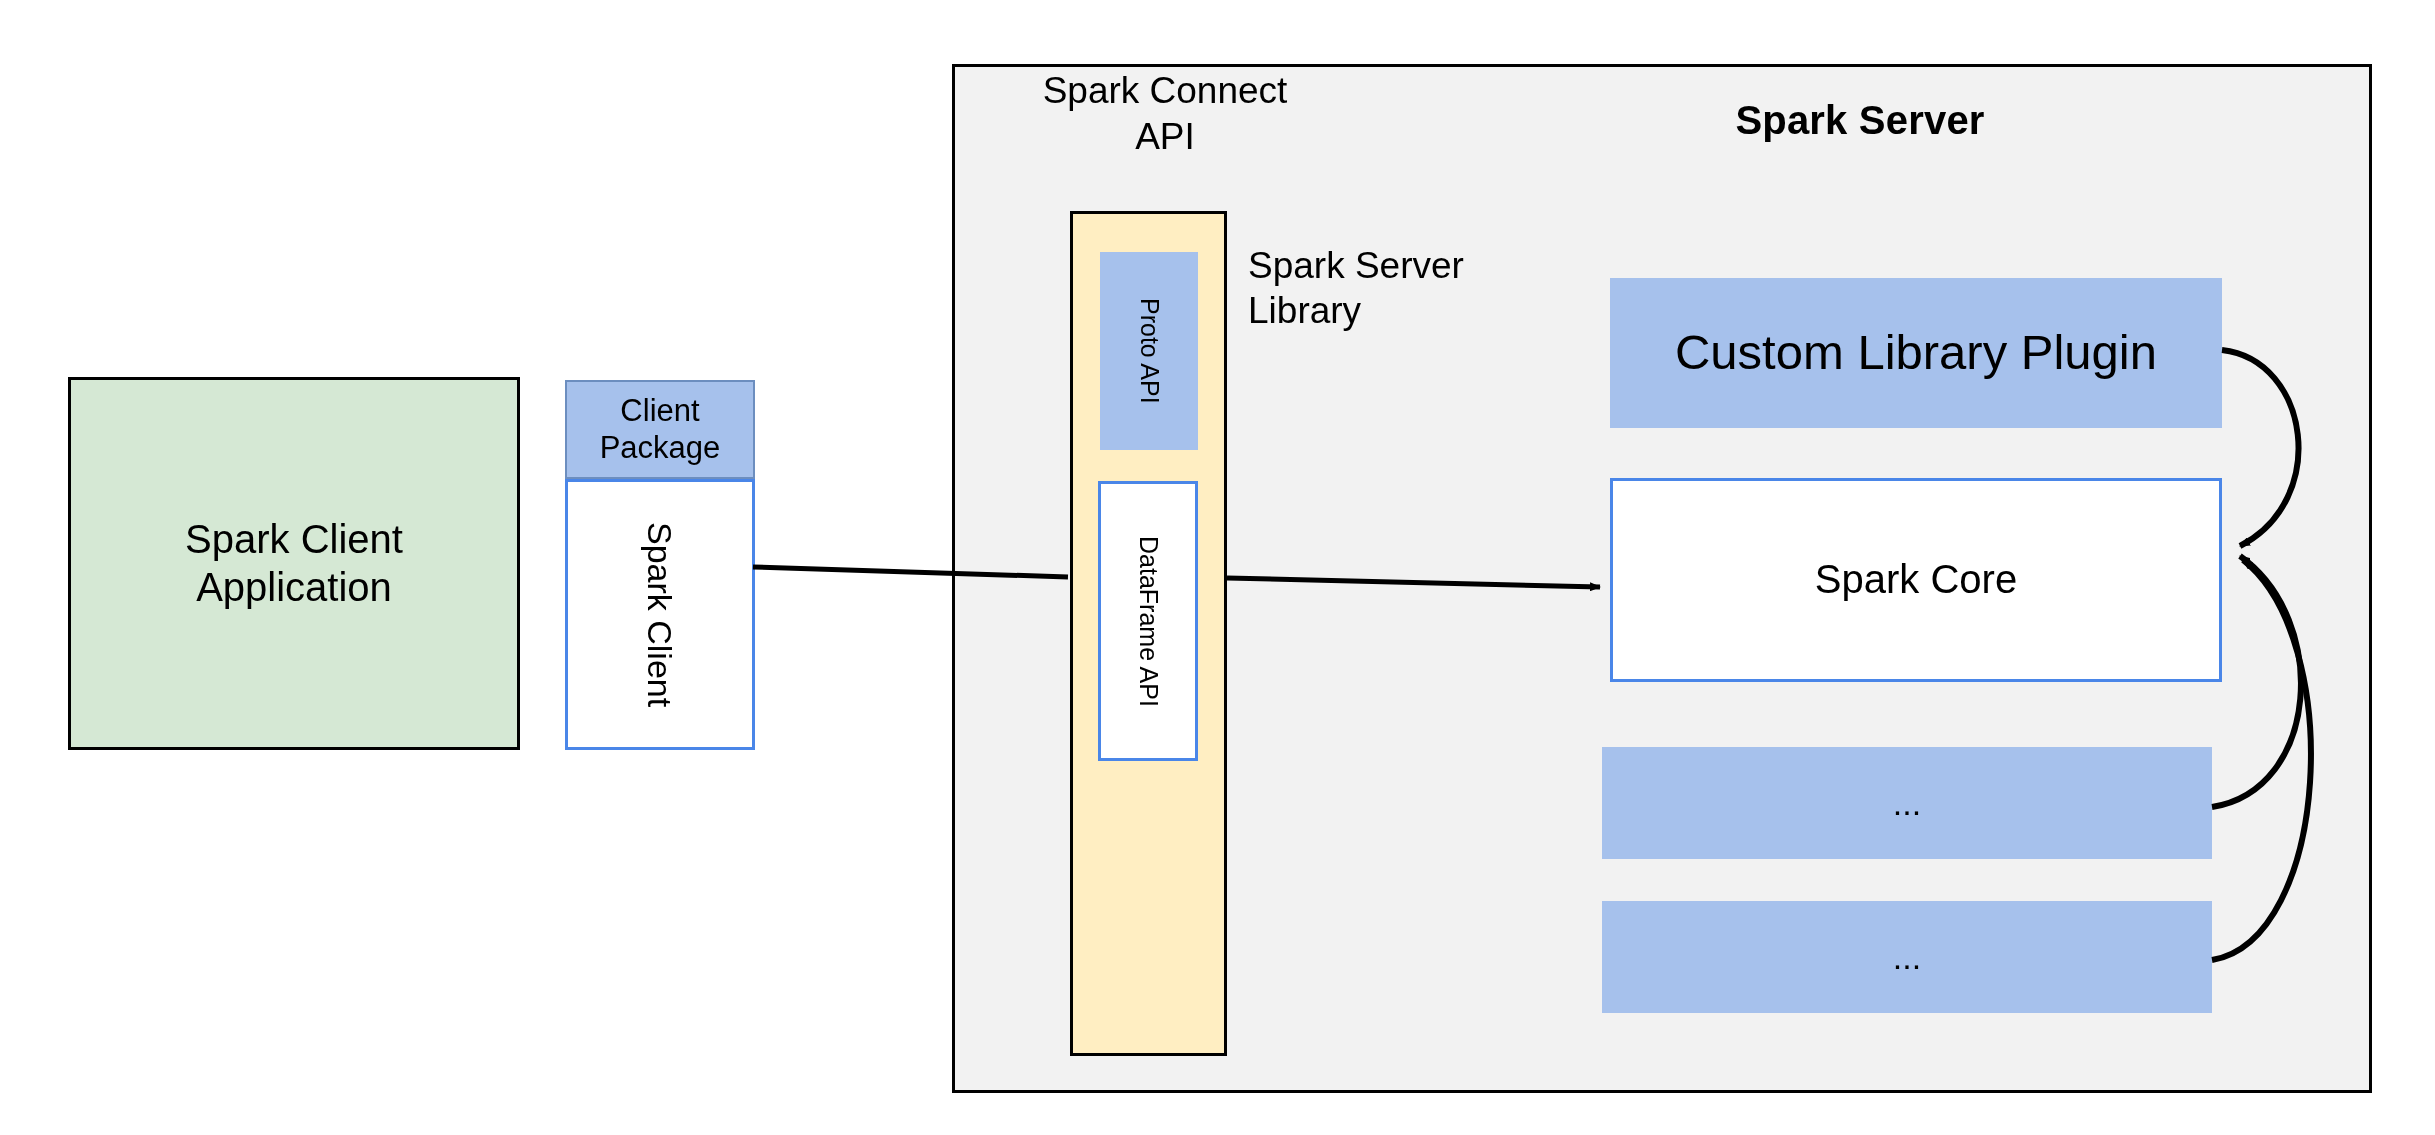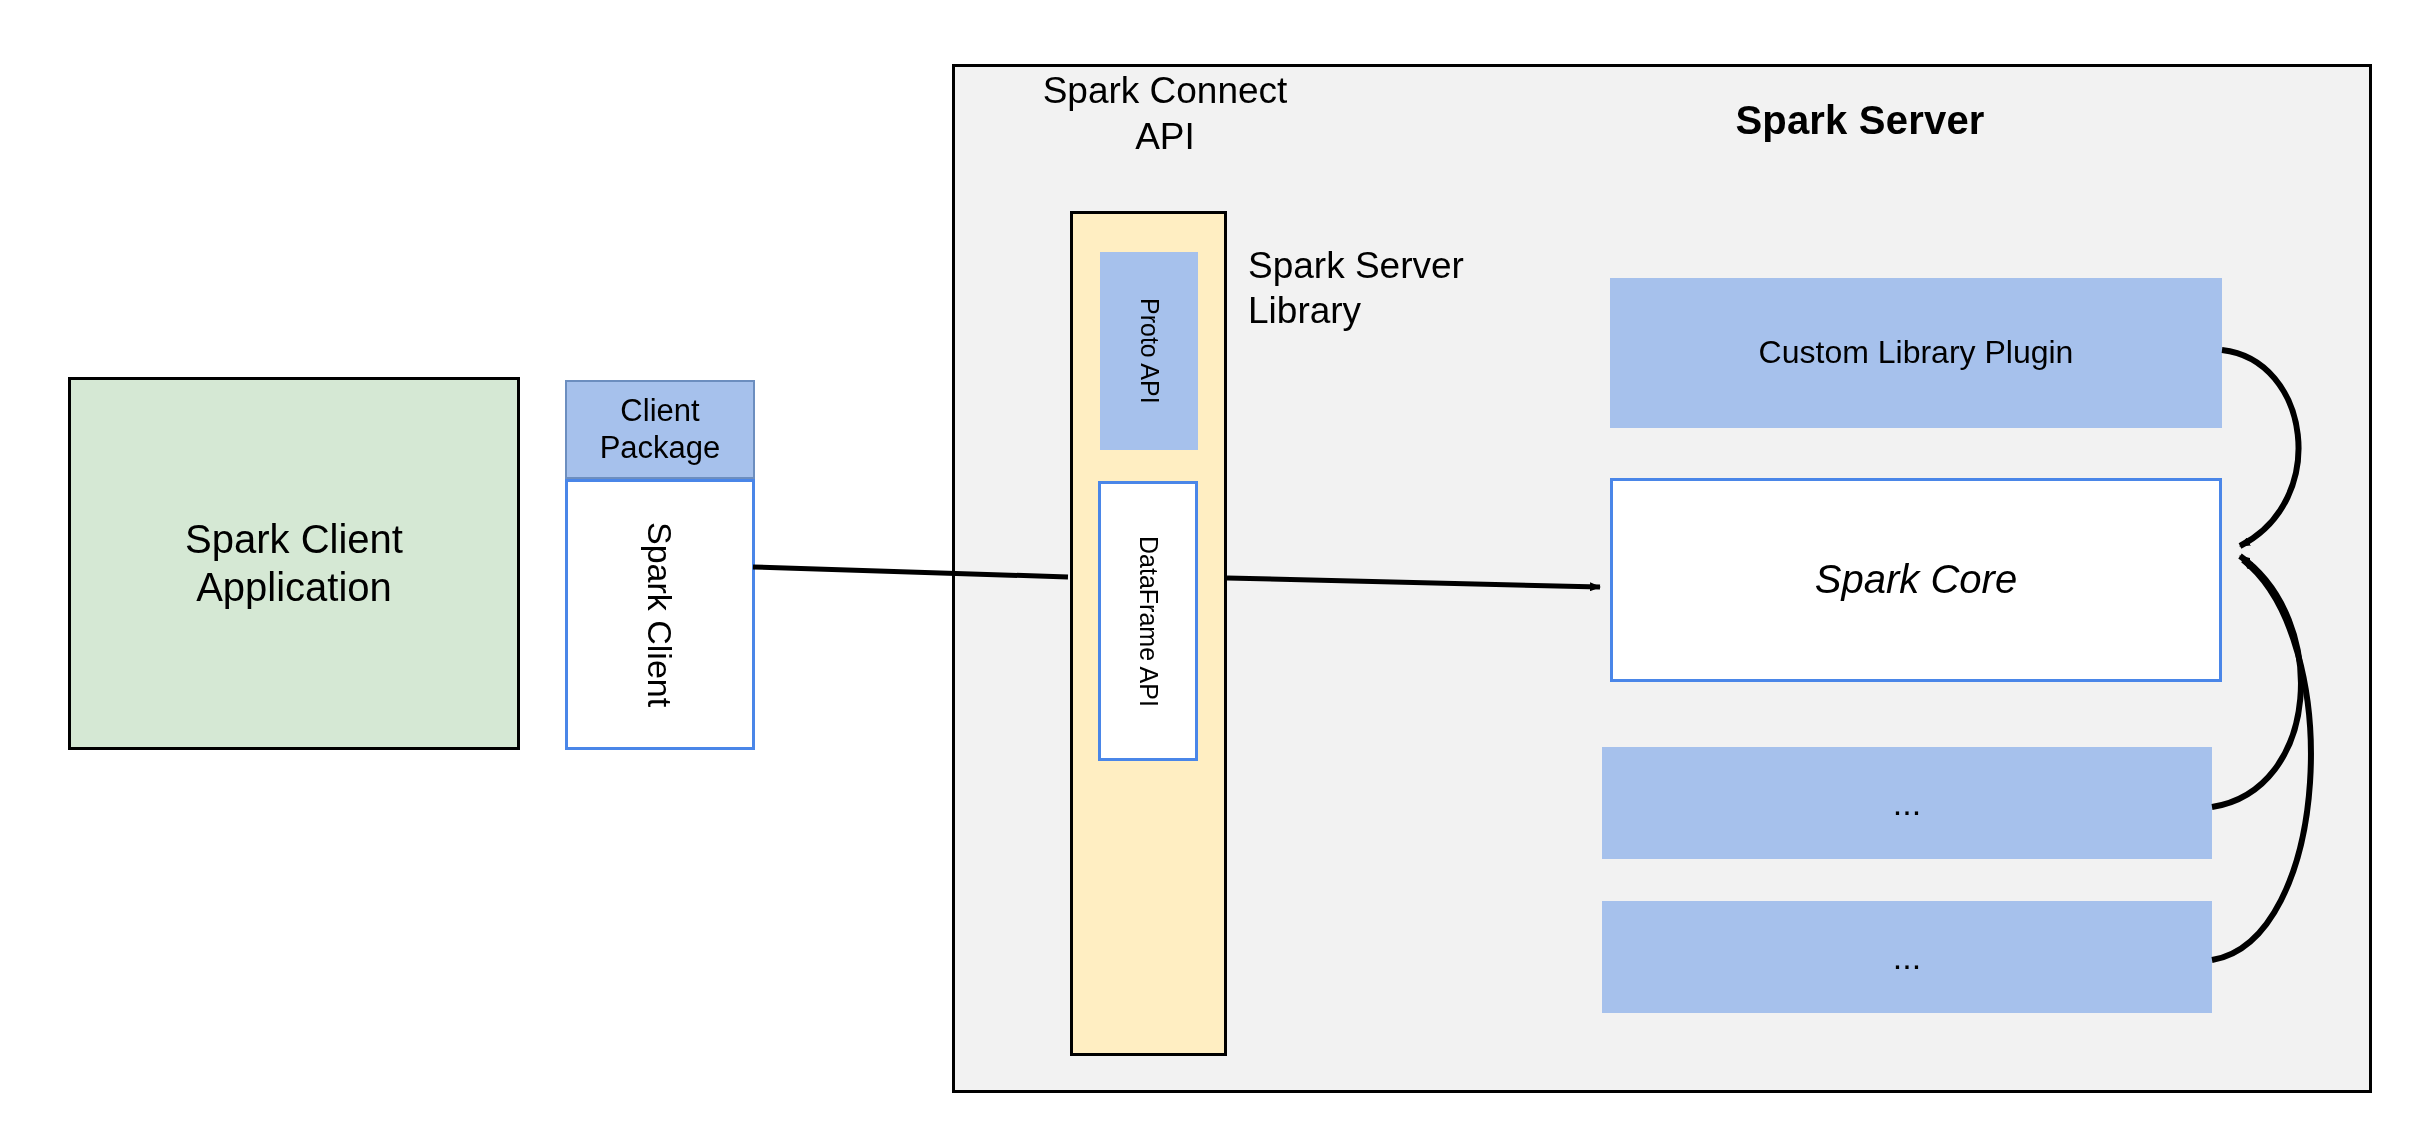--- a/index.html
+++ b/index.html
@@ -131,33 +131,32 @@
     z-index: 3;
   }
   #dataframe-api .vtext { font-size: 25px; }
   
   #custom-library-plugin {
     left: 1610px;
     top: 278px;
     width: 612px;
     height: 150px;
     background: #a6c1ec;
-    font-size: 32px;
+    font-size: 49px;
     z-index: 3;
   }
   #spark-core {
     left: 1610px;
     top: 478px;
     width: 612px;
     height: 204px;
     background: #ffffff;
     border: 3px solid #4a86e8;
     font-size: 40px;
     z-index: 3;
-    font-style: italic;
   }
   #ellipsis-one {
     left: 1602px;
     top: 747px;
     width: 610px;
     height: 112px;
     background: #a6c1ec;
     font-size: 34px;
     z-index: 3;
   }

